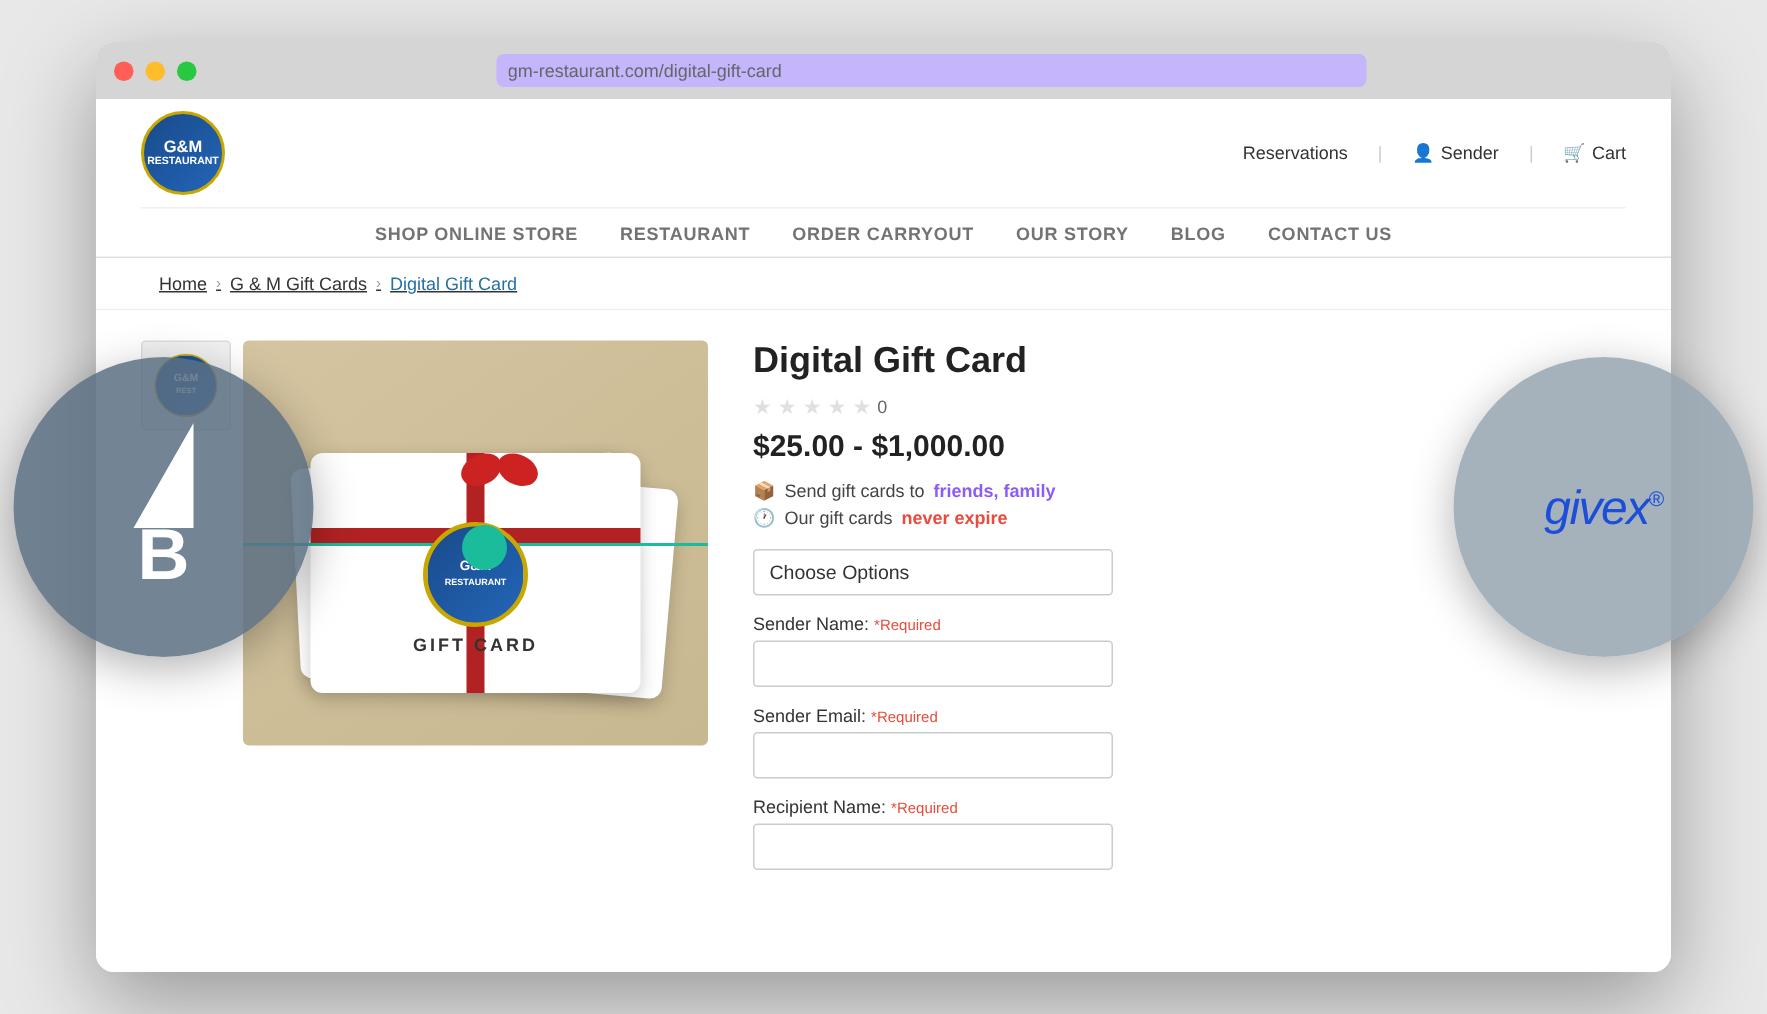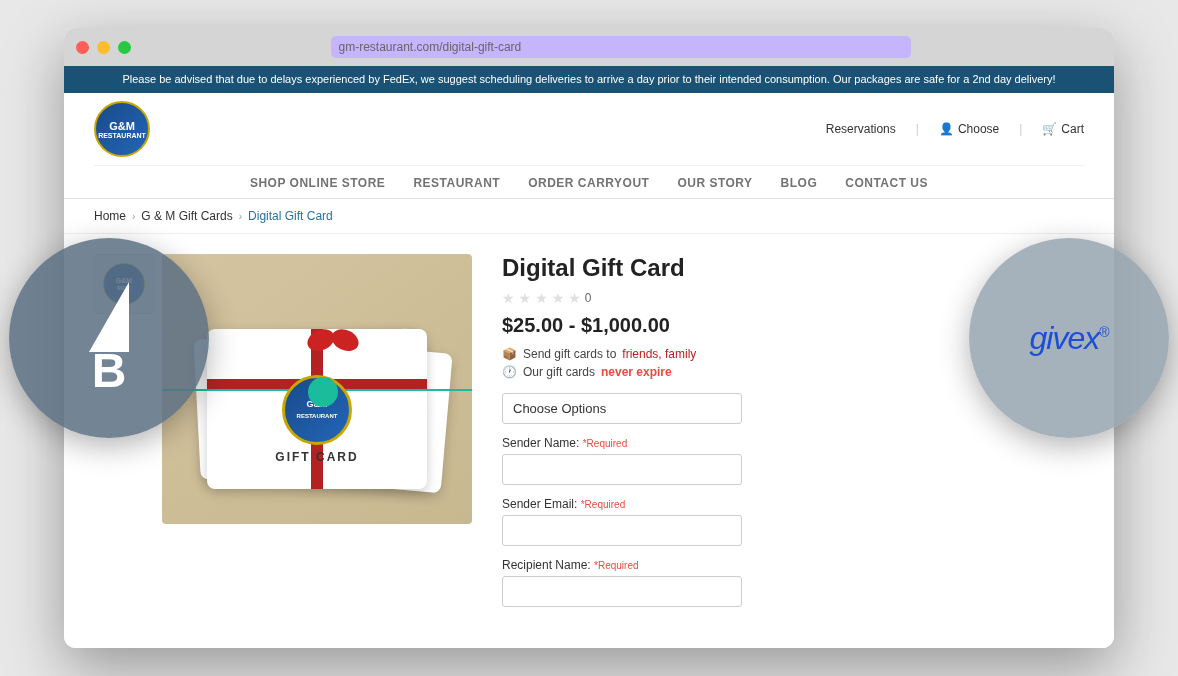--- a/index.html
+++ b/index.html
@@ -149,28 +149,29 @@
       color: #737373;
       text-decoration: none;
       font-size: 12px;
       font-weight: 700;
       letter-spacing: 0.5px;
       text-transform: uppercase;
     }
 
     
     .breadcrumb {
-      padding: 10px 30px;
+      padding: 10px 42px;
       font-size: 12px;
       color: #333;
       background: #fff;
       display: flex;
       align-items: center;
       gap: 6px;
       border-bottom: 1px solid #eee;
+      text-decoration: underline;
     }
     .breadcrumb a { color: #333; text-decoration: none; }
     .breadcrumb .current { color: #2471a3; }
     .breadcrumb .sep { color: #999; font-size: 10px; }
 
     
     .page-content {
       display: flex;
       flex: 1;
       padding: 20px 30px;
@@ -348,21 +349,21 @@
       margin-bottom: 10px;
     }
     .send-info {
       display: flex;
       align-items: center;
       gap: 6px;
       font-size: 12px;
       color: #444;
       margin-bottom: 4px;
     }
-    .send-info .highlight { color: #b91c1c; font-weight: normal; }
+    .send-info .highlight { color: #8b5cf6; font-weight: bold; }
     .no-expire {
       display: flex;
       align-items: center;
       gap: 6px;
       font-size: 12px;
       color: #444;
       margin-bottom: 14px;
     }
     .no-expire .highlight { color: #e74c3c; font-weight: bold; }
 
@@ -517,42 +518,39 @@
       <div class="chrome-btn red"></div>
       <div class="chrome-btn yellow"></div>
       <div class="chrome-btn green"></div>
       <div class="address-bar">
         <span>gm-restaurant.com/digital-gift-card</span>
       </div>
     </div>
 
     <div class="website">
 
-      <div class="alert-banner">
-        <span>Please be advised that due to delays experienced by FedEx, we suggest scheduling deliveries to arrive a day prior to their intended consumption. Our packages are safe for a 2nd day delivery!</span>
-      </div>
 
       <div class="header">
         <div class="header-top">
 
           <div class="logo">
             <div class="logo-circle">
               <div class="logo-text">
                 <strong>G&amp;M</strong>
                 <small>RESTAURANT</small>
               </div>
             </div>
           </div>
 
           <div class="header-nav-top">
             <a href="#">Reservations</a>
             <span class="divider">|</span>
             <a href="#">
               <span>👤</span>
-              <span>Choose</span>
+              <span>Sender</span>
             </a>
             <span class="divider">|</span>
             <a href="#">
               <span>🛒</span>
               <span>Cart</span>
             </a>
           </div>
         </div>
 
         <nav class="main-nav">

